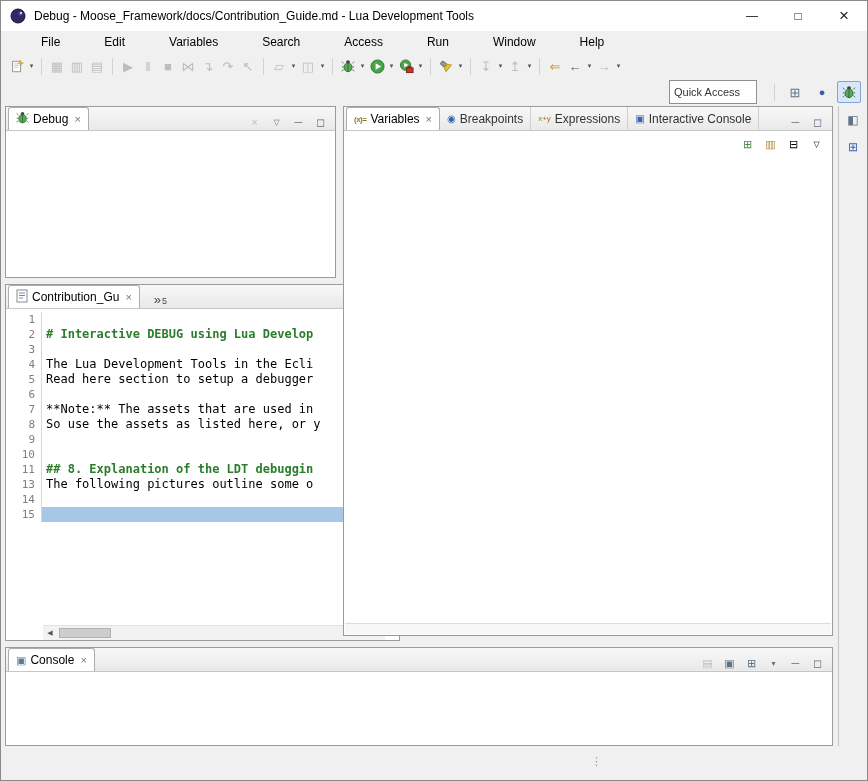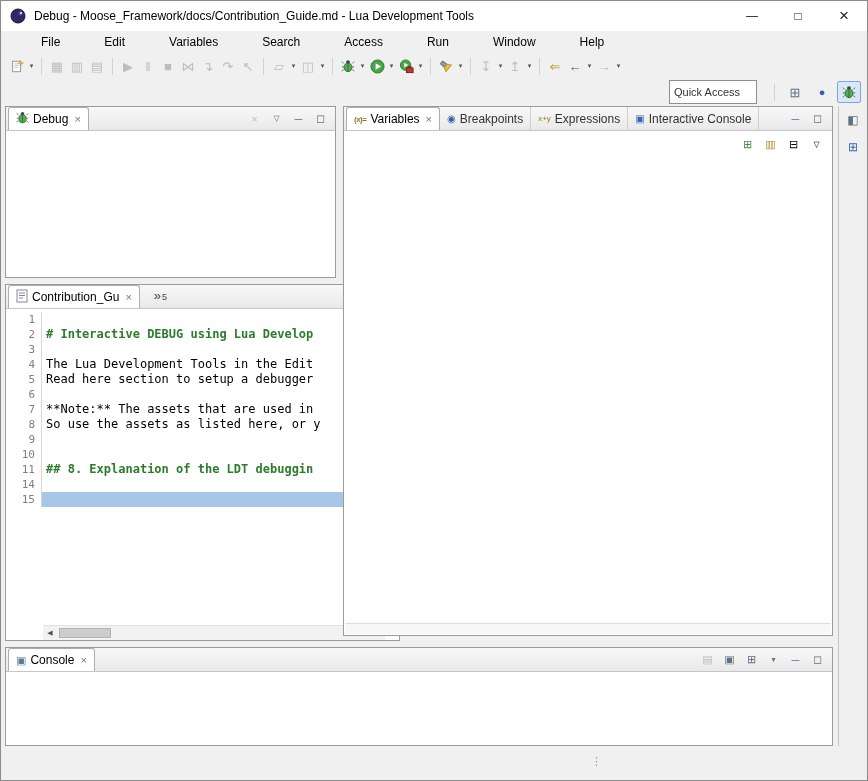--- a/index.html
+++ b/index.html
@@ -34,21 +34,21 @@
   .persp-btn.active { background:#d9e7f8; border:1px solid #7ea7d8; border-radius:2px; }
   .persp-blue { color:#3a5fa8; font-size:11px; }
 
   
   .panel { position:absolute; background:#fff; border:1px solid #9b9b9b; }
   .debug-panel   { left:4px;  top:105px; width:331px; height:172px; }
   .editor-panel  { left:4px;  top:283px; width:395px; height:357px; }
   .right-panel   { left:342px; top:105px; width:490px; height:530px; }
   .console-panel { left:4px;  top:646px; width:828px; height:99px; }
 
-  .tabrow { height:24px; display:flex; align-items:center; background:linear-gradient(#f8f8f8,#e9e9e9);
+  .tabrow { height:24px; display:flex; align-items:flex-end; background:linear-gradient(#f8f8f8,#e9e9e9);
             border-bottom:1px solid #c6c6c6; }
   .tab { display:flex; align-items:center; gap:4px; padding:0 7px; height:23px; color:#333; white-space:nowrap; }
   .tab.selected { background:#fff; border:1px solid #adadad; border-bottom:none; border-radius:3px 3px 0 0; margin-left:2px; color:#000; }
   .tab.plain { border-right:1px solid #cfcfcf; }
   .tclose { font-size:11px; color:#777; margin-left:2px; }
   .ticon-var { font-size:8px; font-weight:bold; color:#8a7a2a; letter-spacing:-0.5px; }
   .ticon-bp { font-size:10px; color:#2f5fae; }
   .ticon-ex { font-size:8px; font-weight:normal; color:#9a7a20; }
   .ticon-ic { font-size:10px; color:#3a66b0; }
   .ticon-co { font-size:11px; color:#5c7a99; }
@@ -281,28 +281,29 @@
       </div>
       <div class="view-icons">
         <span class="vt">─</span>
         <span class="vt">◻</span>
       </div>
     </div>
     <div class="ed-body">
         <div class="ed-line"><span class="ln">1</span><span class="tx"></span></div>
         <div class="ed-line head"><span class="ln">2</span><span class="tx"># Interactive DEBUG using Lua Develop</span></div>
         <div class="ed-line"><span class="ln">3</span><span class="tx"></span></div>
-        <div class="ed-line"><span class="ln">4</span><span class="tx">The Lua Development Tools in the Edit</span></div>
+        <div class="ed-line"><span class="ln">4</span><span class="tx">The Lua Development Tools in the Ecli</span></div>
         <div class="ed-line"><span class="ln">5</span><span class="tx">Read here section to setup a debugger</span></div>
         <div class="ed-line"><span class="ln">6</span><span class="tx"></span></div>
         <div class="ed-line"><span class="ln">7</span><span class="tx">**Note:** The assets that are used in</span></div>
         <div class="ed-line"><span class="ln">8</span><span class="tx">So use the assets as listed here, or y</span></div>
         <div class="ed-line"><span class="ln">9</span><span class="tx"></span></div>
         <div class="ed-line"><span class="ln">10</span><span class="tx"></span></div>
         <div class="ed-line head"><span class="ln">11</span><span class="tx">## 8. Explanation of the LDT debuggin</span></div>
+        <div class="ed-line"><span class="ln">13</span><span class="tx">The following pictures outline some o</span></div>
         <div class="ed-line"><span class="ln">14</span><span class="tx"></span></div>
         <div class="ed-line sel"><span class="ln">15</span><span class="tx"></span></div>
       </div>
     <div class="vscroll">
       <span>▲</span>
       <span>▼</span>
     </div>
     <div class="hscroll">
       <span class="harrow left">◀</span>
       <span class="hthumb"></span>

